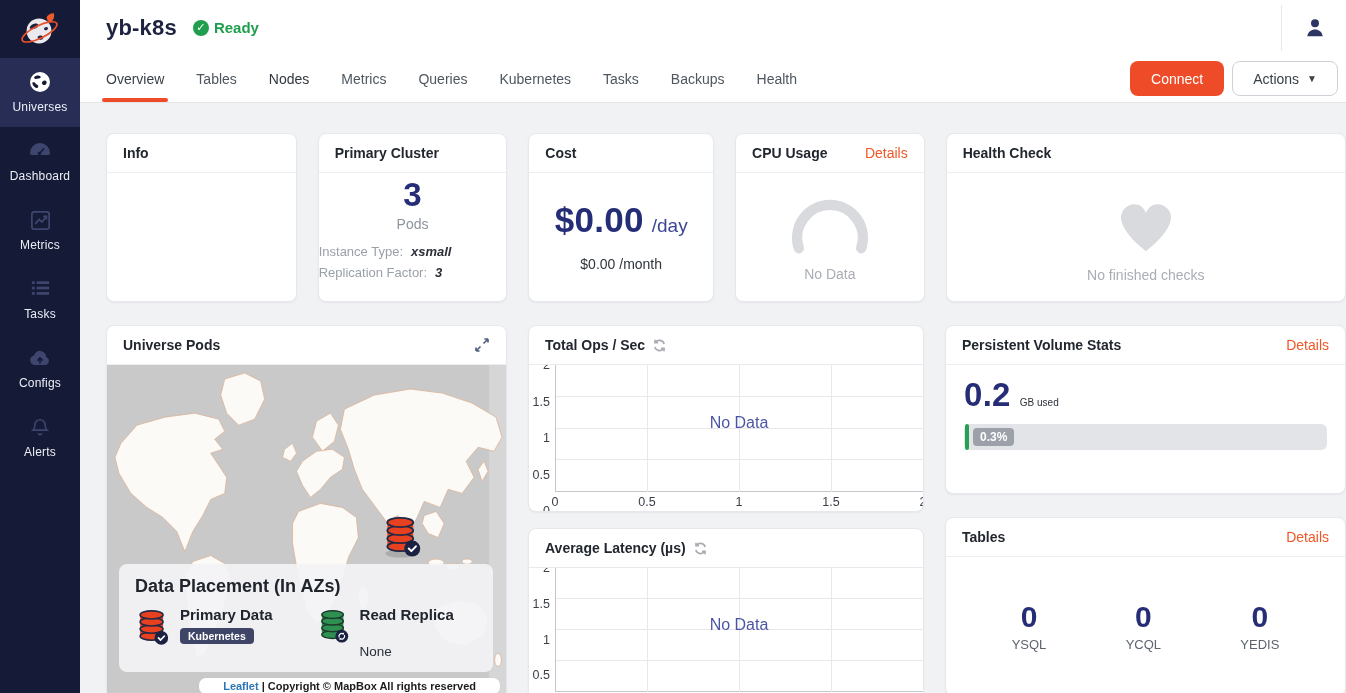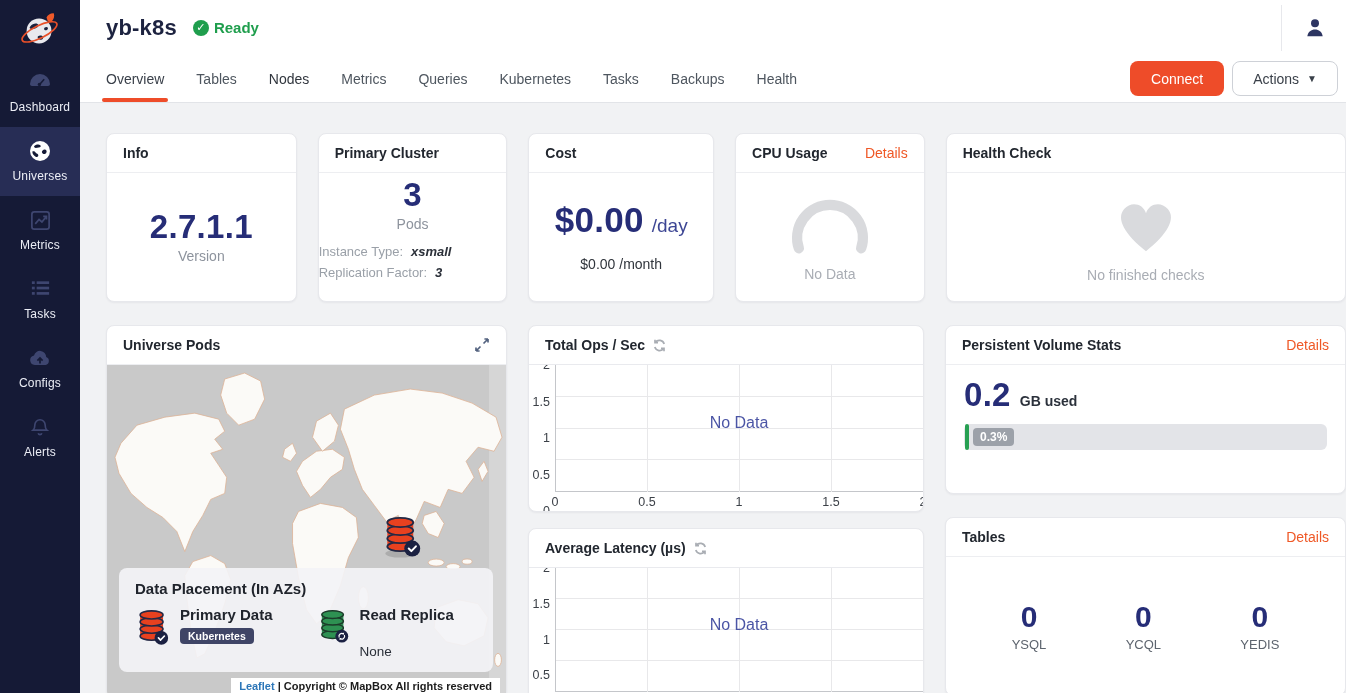--- a/index.html
+++ b/index.html
@@ -79,85 +79,85 @@
   .hline{position:absolute;left:0;right:0;height:1px;background:#e8e8ea;}
   .hline.axis{background:#c4c6ca;}
   .vline{position:absolute;top:0;bottom:0;width:1px;background:#e8e8ea;}
   .vline.axis{background:#c4c6ca;}
   .xlab{position:absolute;top:calc(100% + 3px);transform:translateX(-50%);font-size:12.5px;color:#3c4148;}
   .nodata-chart{position:absolute;left:50%;top:46%;transform:translate(-50%,-50%);color:#4b55a5;font-size:16px;}
   
   .c-pvs{width:399px;height:167px;text-align:center;}
   .pvs-body{padding:13px 18px;}
   .pvs-line{display:flex;align-items:baseline;gap:9px;}
-  .pvs-unit{font-size:14px;font-weight:700;color:#2b313b;}
+  .pvs-unit{font-size:10px;font-weight:400;color:#2b313b;}
   .pvs-free{font-size:13px;color:#9aa0a8;margin-top:7px;}
   .pvs-track{margin-top:11px;height:26px;background:#e3e4e8;border-radius:6px;position:relative;}
   .pvs-fill{position:absolute;left:1px;top:0;bottom:0;width:4px;background:#27a052;border-radius:2px;}
   .pvs-badge{position:absolute;left:9px;top:4px;bottom:4px;background:#9ca1a9;color:#fff;
     font-size:12px;font-weight:700;border-radius:4px;display:flex;align-items:center;padding:0 7px;}
   
   .c-tables{width:399px;height:177px;}
   .tables-body{display:flex;justify-content:space-around;align-items:center;height:calc(100% - 39px);padding:0 26px;}
   .counter{display:flex;flex-direction:column;align-items:center;}
   .counter .num{font-size:30px;font-weight:700;color:#262d77;}
   .counter .lab{font-size:13px;color:#5d646e;margin-top:3px;}
   
   .c-map{width:399px;height:372px;display:flex;flex-direction:column;}
   .map-area{position:relative;flex:1;overflow:hidden;}
   .map-svg{position:absolute;inset:0;width:100%;height:100%;}
   .placement{position:absolute;left:12px;bottom:26px;width:374px;box-sizing:border-box;
     background:rgba(243,243,246,.92);border-radius:8px;padding:12px 16px 13px;}
-  .placement-title{font-size:15px;font-weight:800;color:#20242c;}
+  .placement-title{font-size:18px;font-weight:800;color:#20242c;}
   .placement-row{display:flex;gap:44px;margin-top:9px;}
   .pgroup{display:flex;gap:11px;align-items:flex-start;}
   .pg-name{font-size:15px;font-weight:800;color:#20242c;line-height:18px;}
   .k8s-badge{display:inline-block;background:#3f4566;color:#fff;font-size:10.5px;font-weight:700;
     border-radius:4px;padding:2px 8px;margin-top:4px;}
   .pg-sub{font-size:13.5px;color:#2a2f38;margin-top:4px;}
-  .attribution{position:absolute;right:6px;bottom:4px;background:#fff;padding:2px 8px;
-    font-size:11px;font-weight:700;color:#1c1c1c;white-space:nowrap;}
+  .attribution{position:absolute;right:6px;bottom:4px;background:#fff;padding:2px 24px;
+    font-size:11px;font-weight:700;color:#1c1c1c;white-space:nowrap;border-radius:7px;}
   .attribution .leaflet{color:#2c76b8;cursor:pointer;}
   .expand-ic{display:inline-flex;color:#53627f;cursor:pointer;}
   .user-ic{display:inline-flex;color:#2d3562;cursor:pointer;}
 </style>
 </head>
 <body>
 
 <aside class="sidebar">
   <div class="logo">
     <svg width="46" height="46" viewBox="0 0 48 48">
       <circle cx="23" cy="26" r="13" fill="#e9e9ee"></circle>
       <path fill="#1d2340" d="M14 21c2-2.4 5.5-3.4 7.4-2.2s.8 3.2-1.4 4.2-5.2 1.8-6.2.6-.6-1.6.2-2.6z"></path>
       <path fill="#1d2340" d="M22 31.5c1.6-1.1 4.2-.9 5.1.6s-.7 3.6-2.8 3-3.6-2.6-2.3-3.6z"></path>
       <path fill="#1d2340" d="M29 22.5c1-.9 2.8-.8 3.2.3s-.3 2.3-1.5 2.5-2.5-.4-2.4-1.4.3-1 .7-1.4z"></path>
       <ellipse cx="23.5" cy="27" rx="20" ry="6.5" fill="none" stroke="#e8502a" stroke-width="1.8" transform="rotate(-26 23.5 27)"></ellipse>
       <path d="M35 6.5c2.8 1.8 4 5.2 3.4 8l-3.4 2.3-3.4-2.3c-.6-2.8.6-6.2 3.4-8z" fill="#ef5a2a" transform="rotate(38 35 12)"></path>
     </svg>
   </div>
 
+  <div class="nav-item active">
+    <span class="nav-icon">
+      <svg width="24" height="24" viewBox="0 0 24 24">
+          <circle cx="12" cy="12" r="10" fill="#fff"></circle>
+          <path fill="#151a36" d="M6.5 6.8c1.6-1.2 4.2-1.7 5.8-.6 1.1.8.1 2.2-1.6 2.3S7.6 9.6 6.6 8.6c-.7-.7-.7-1.3-.1-1.8zM4.4 12.6c1-.6 2.6-.1 3.2 1s2.1 1.1 2.6 2.2-.5 2.7-2.1 2.1-2.7-1.7-3.2-2.8-.5-1.9-.5-2.5zM14.6 11.4c1.1-1.1 3.2-1.1 3.8.1s0 2.7-1.1 3.3-2.7 0-3.2-1.1 0-1.8.5-2.3z"></path>
+        </svg>
+    </span>
+    <span class="nav-label">Universes</span>
+  </div>
+
   <div class="nav-item">
     <span class="nav-icon">
       <svg width="24" height="20" viewBox="0 0 24 20">
           <path d="M12 2A10 10 0 0 0 2 12c0 1.2.9 2 2 2h16c1.1 0 2-.8 2-2A10 10 0 0 0 12 2z" fill="#3e4670"></path>
           <path d="M11.6 12.6l4.6-5.4" stroke="#151a36" stroke-width="1.6" fill="none"></path>
           <circle cx="11.4" cy="12.4" r="1.7" fill="#151a36"></circle>
         </svg>
     </span>
     <span class="nav-label">Dashboard</span>
-  </div>
-
-  <div class="nav-item active">
-    <span class="nav-icon">
-      <svg width="24" height="24" viewBox="0 0 24 24">
-          <circle cx="12" cy="12" r="10" fill="#fff"></circle>
-          <path fill="#151a36" d="M6.5 6.8c1.6-1.2 4.2-1.7 5.8-.6 1.1.8.1 2.2-1.6 2.3S7.6 9.6 6.6 8.6c-.7-.7-.7-1.3-.1-1.8zM4.4 12.6c1-.6 2.6-.1 3.2 1s2.1 1.1 2.6 2.2-.5 2.7-2.1 2.1-2.7-1.7-3.2-2.8-.5-1.9-.5-2.5zM14.6 11.4c1.1-1.1 3.2-1.1 3.8.1s0 2.7-1.1 3.3-2.7 0-3.2-1.1 0-1.8.5-2.3z"></path>
-        </svg>
-    </span>
-    <span class="nav-label">Universes</span>
   </div>
 
   <div class="nav-item">
     <span class="nav-icon">
       <svg width="23" height="23" viewBox="0 0 24 24" fill="none" stroke="#3e4670" stroke-width="1.8">
           <rect x="3" y="3" width="18" height="18" rx="2.5"></rect>
           <path d="M6.5 15.5l4-4.5 3 2.5 4.5-5.5"></path>
           <path d="M14.8 7.6h3.4V11"></path>
         </svg>
     </span>
@@ -238,24 +238,20 @@
     </div>
   </div>
 
   <div class="content">
 
     <div class="row">
       <div class="card c-info">
         <div class="card-hd">
             <span class="card-title">Info</span>
           </div>
-        <div class="centerbody">
-          <span class="bignum">2.7.1.1</span>
-          <span class="sublabel">Version</span>
-        </div>
       </div>
 
       <div class="card c-pc">
         <div class="card-hd">
             <span class="card-title">Primary Cluster</span>
           </div>
         <div class="pc-body">
           <span class="bignum">3</span>
           <span class="sublabel">Pods</span>
           <div class="pc-rows">

